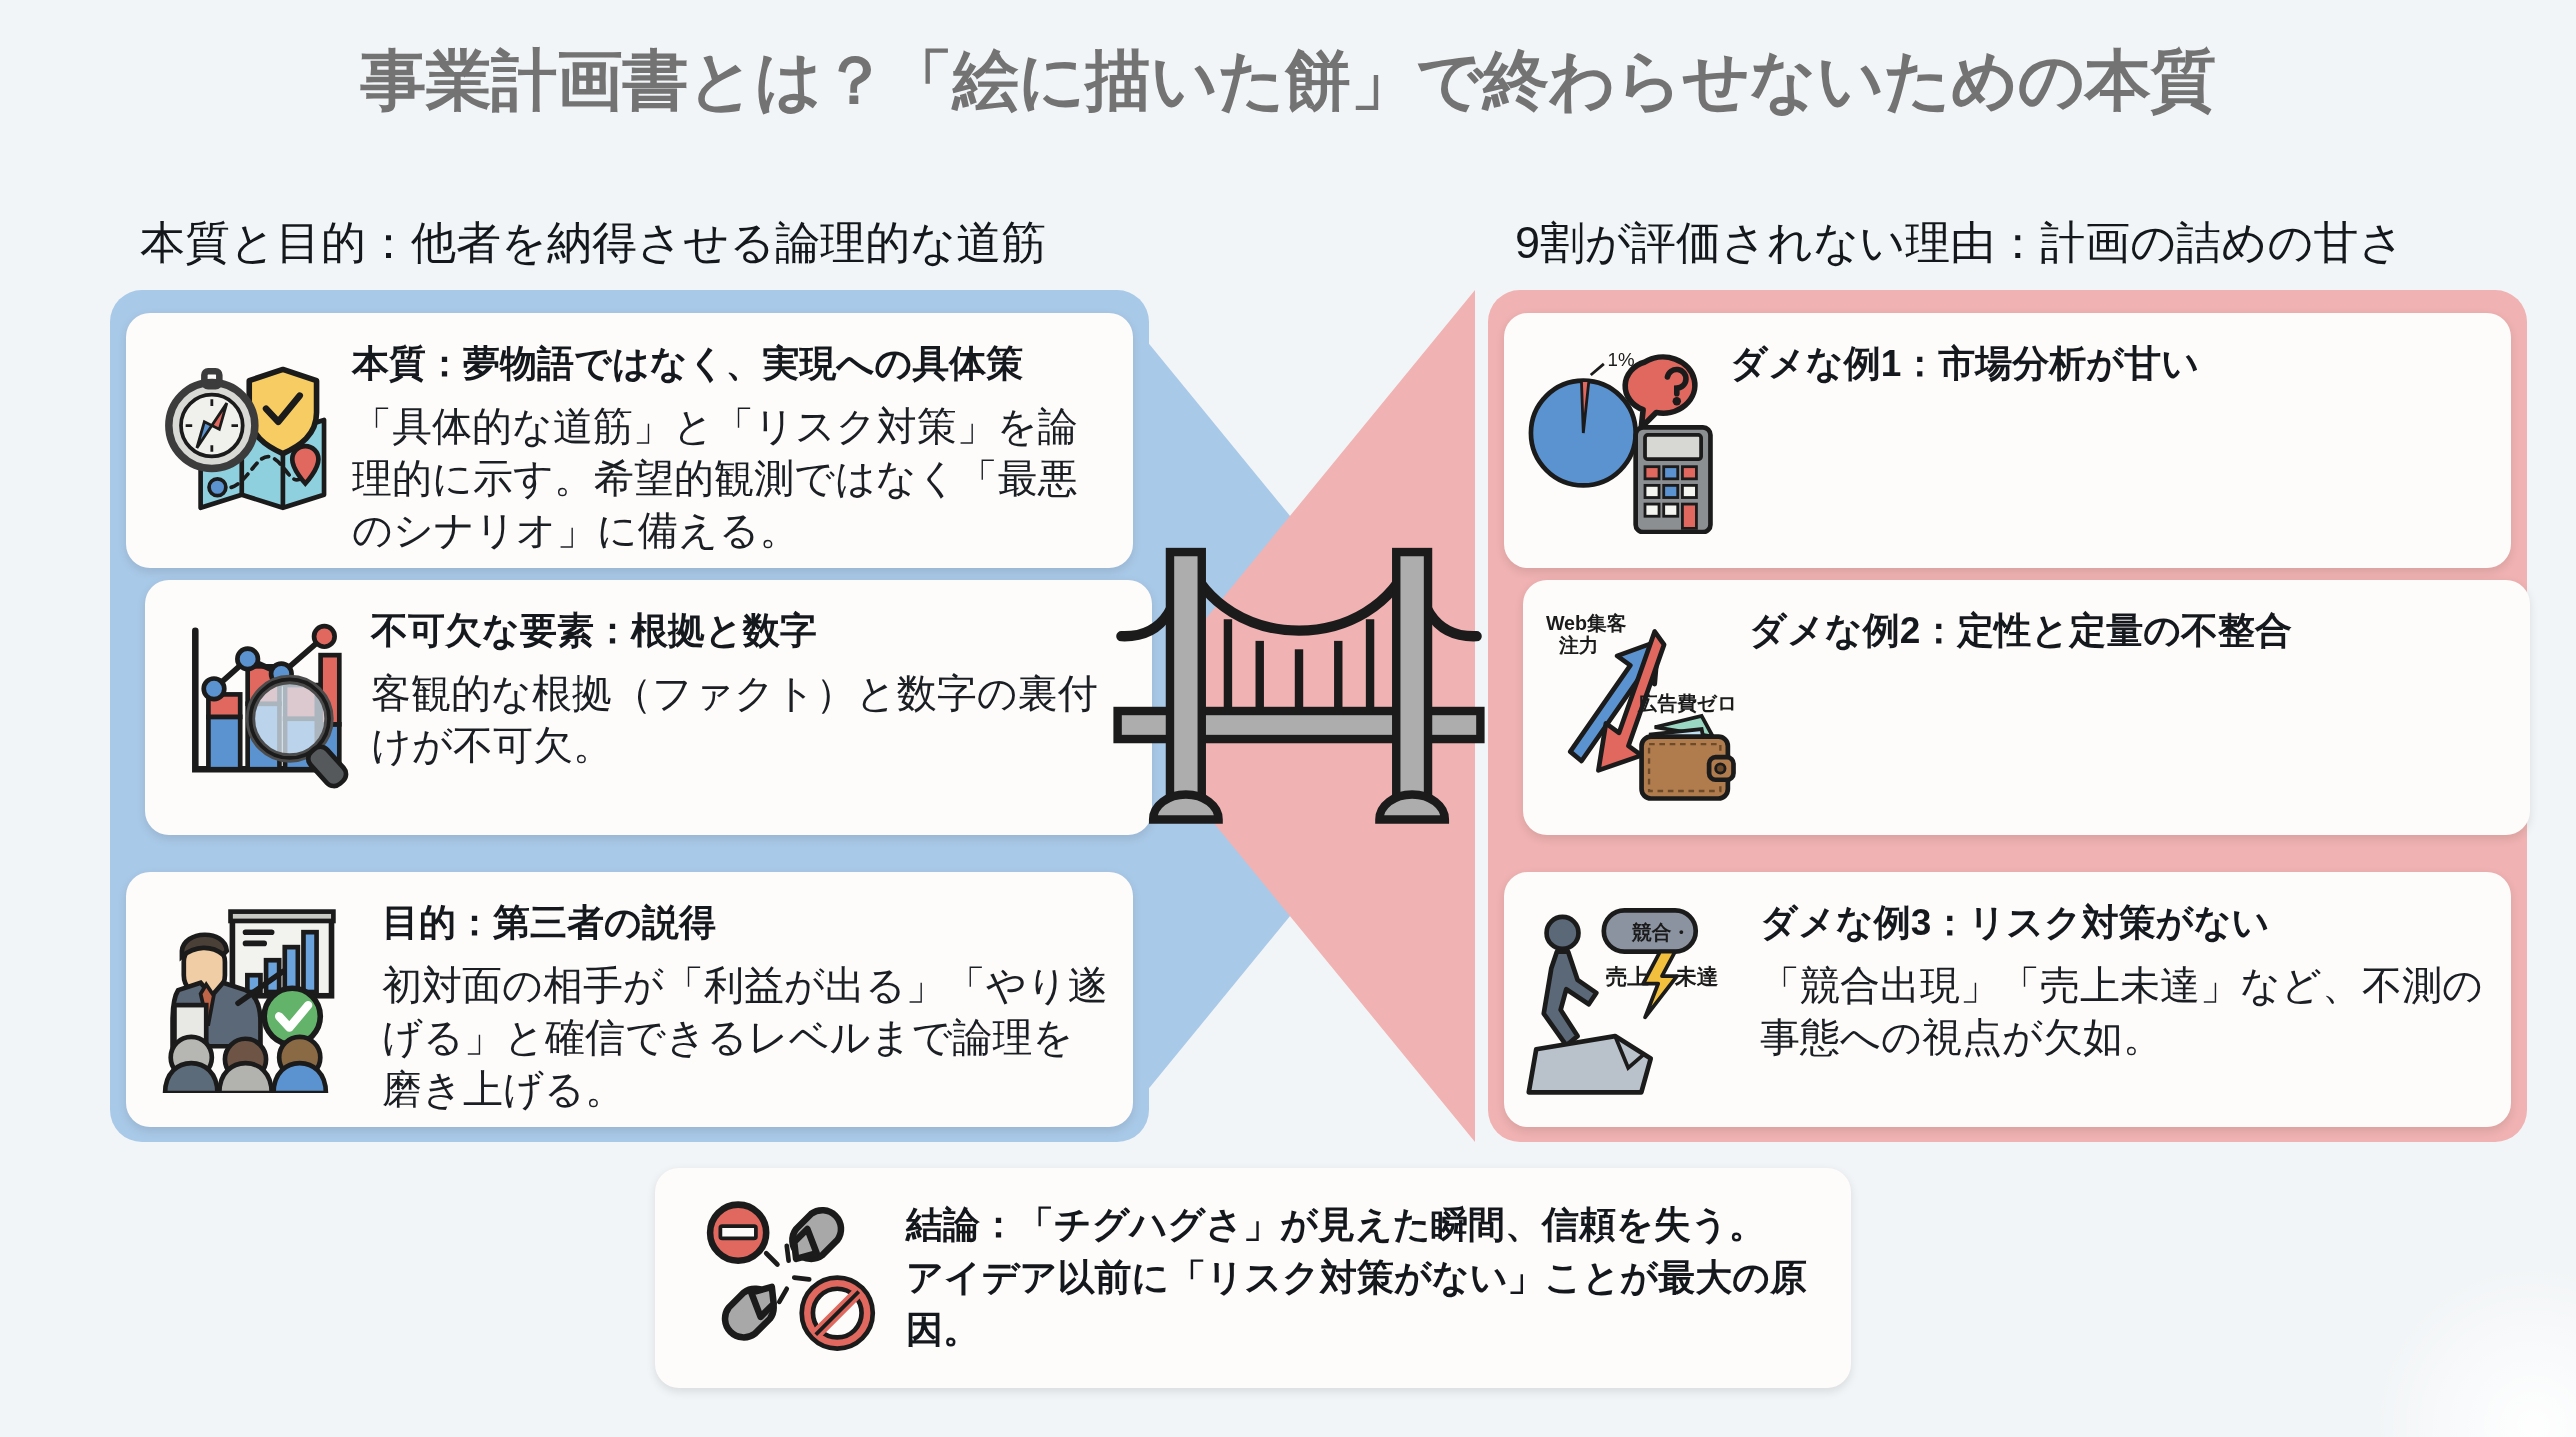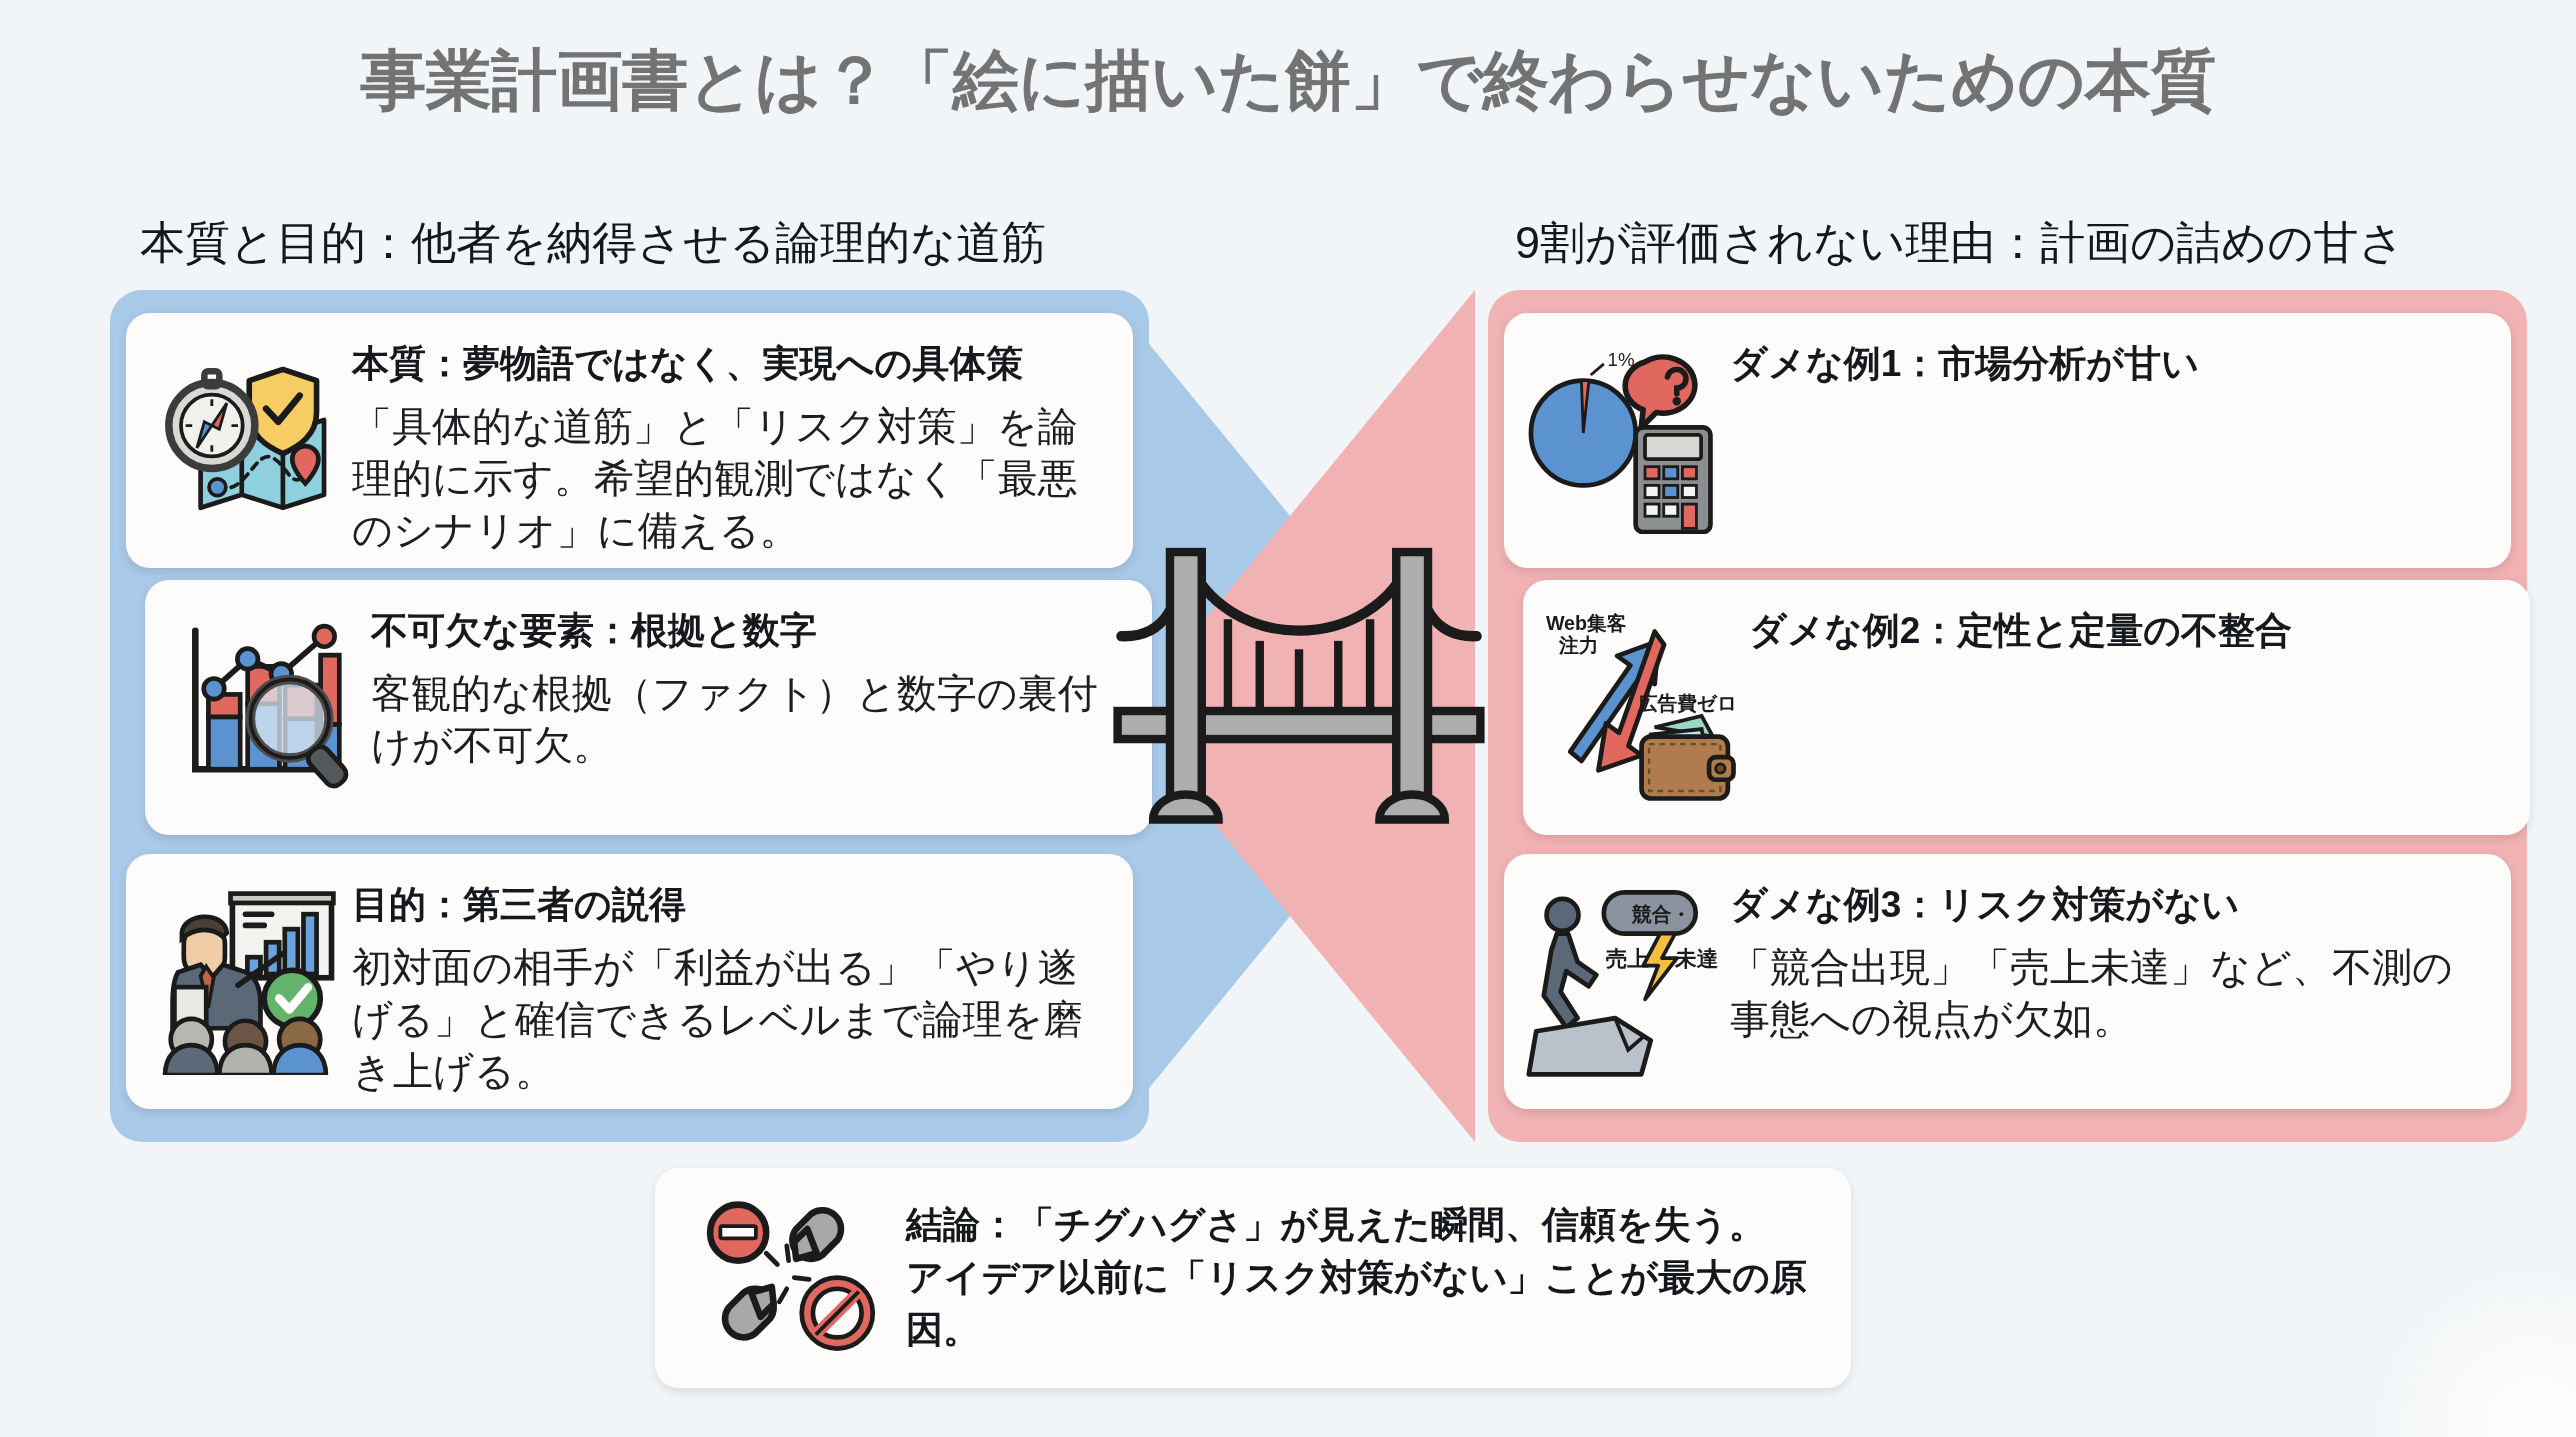--- a/index.html
+++ b/index.html
@@ -72,21 +72,21 @@
     left: 16px;
     background: #fdfcfa;
     border-radius: 24px;
     box-shadow: 0 3.7px 9.4px rgba(0,0,0,.10);
     display: flex;
     align-items: flex-start;
     padding: 20.6px 24px 17px 20.6px;
   }
   .card.c1 { top: 15px; margin-top: 8px; }
   .card.c2 { top: 290px; margin-left: 19px; }
-  .card.c3 { top: 564px; }
+  .card.c3 { top: 582px; gap: 30px; }
 
   .card-icon {
     width: 198px;
     min-width: 198px;
     height: 213px;
     display: flex;
     align-items: center;
     justify-content: center;
   }
   .card-body { padding-left: 7.5px; padding-top: 5.6px; }

